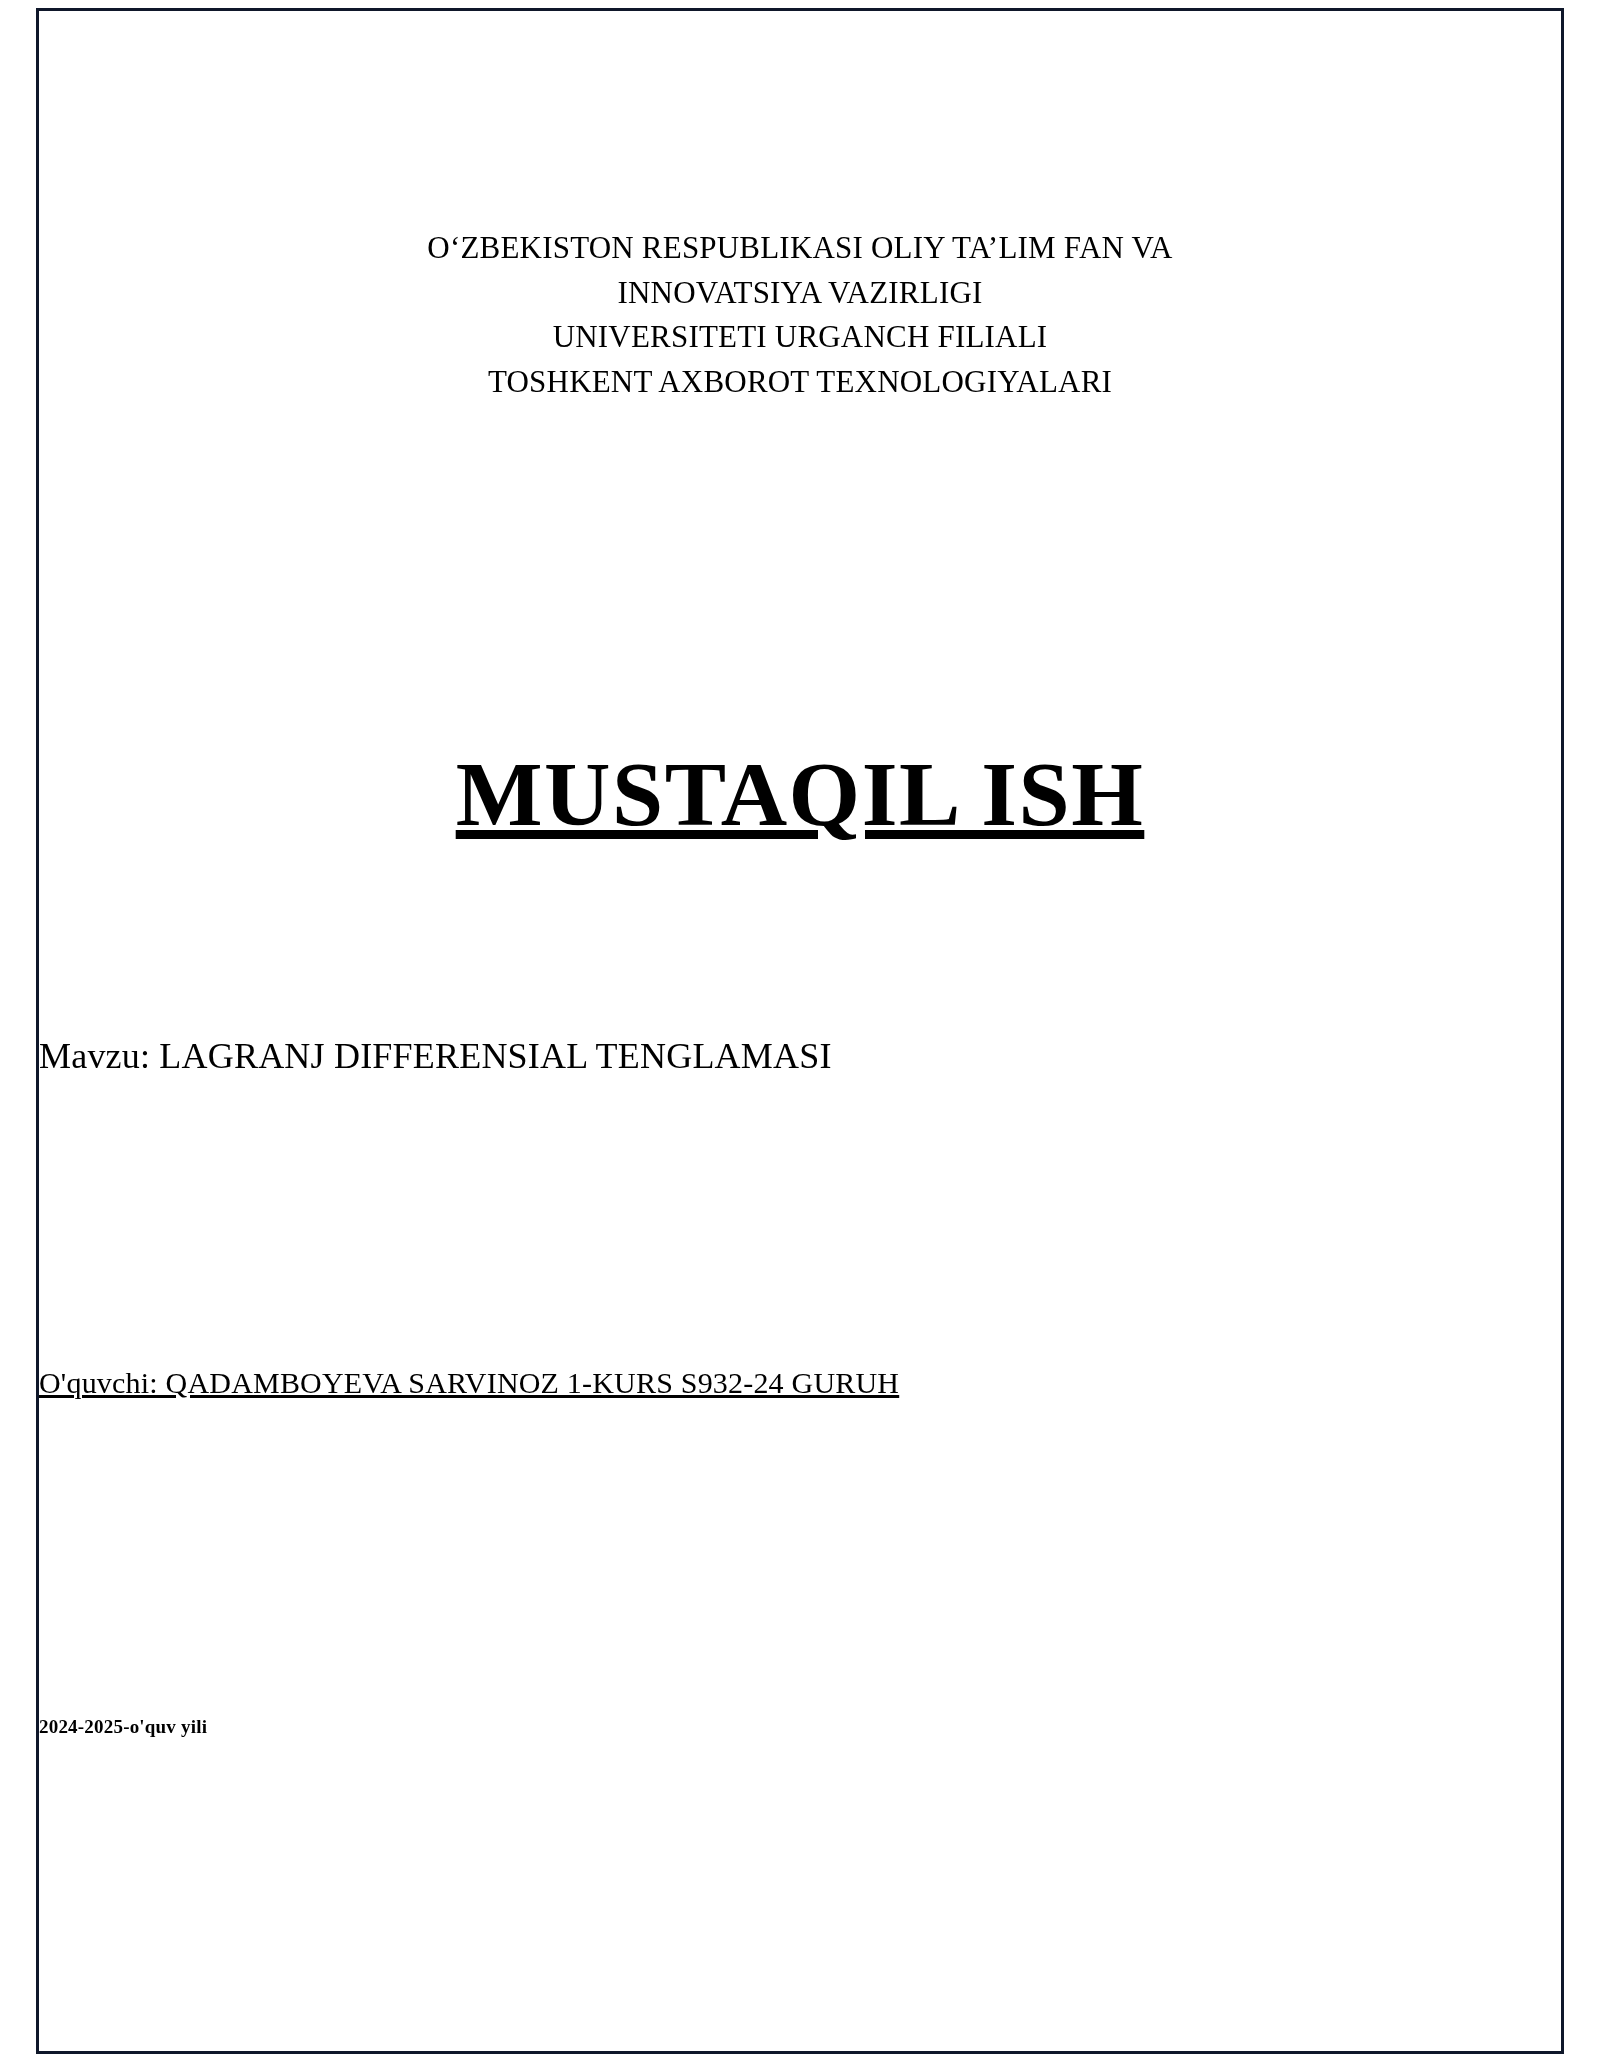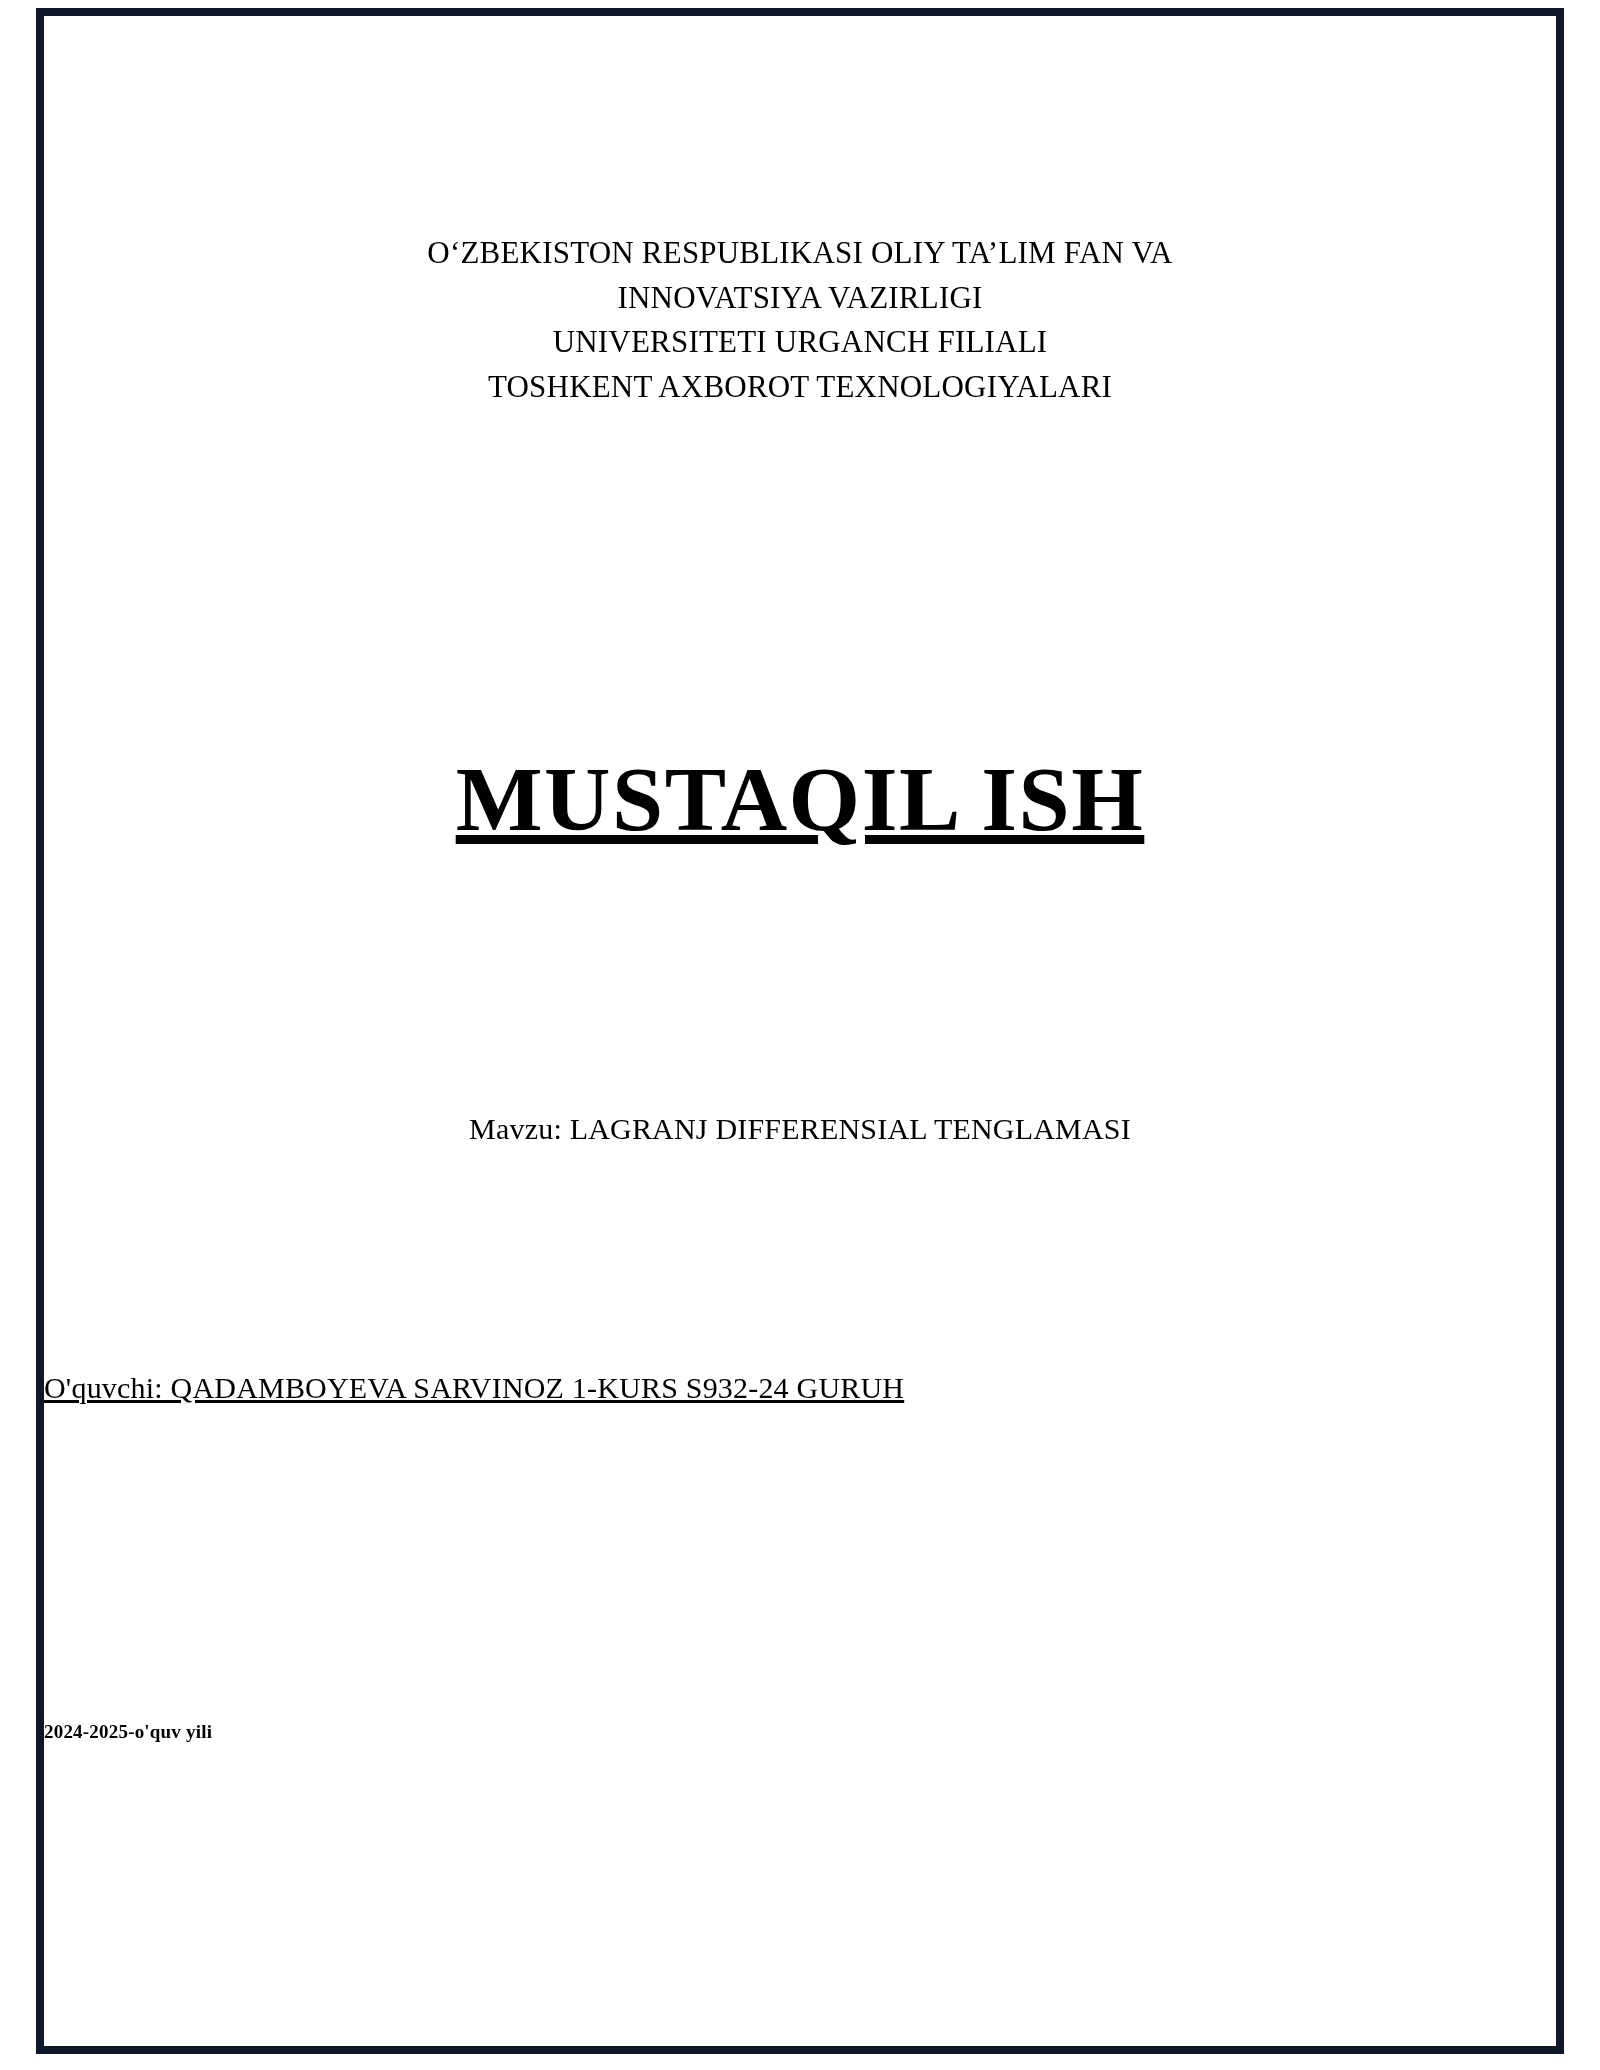--- a/index.html
+++ b/index.html
@@ -21,21 +21,21 @@
     background: #ffffff;
     box-sizing: border-box;
   }
   
   .page-frame {
     position: absolute;
     left: 36px;
     top: 8px;
     width: 1528px;
     height: 2046px;
-    border: 8px solid #0f172a;
+    border: 3px solid #0f172a;
     background: #ffffff;
     box-sizing: border-box;
   }
   .content {
     position: absolute;
     left: 0;
     top: 0;
     width: 100%;
     height: 100%;
     box-sizing: border-box;
@@ -66,23 +66,23 @@
     font-weight: bold;
     letter-spacing: 1.5px;
     line-height: 1.05;
     text-decoration: underline;
   }
 
   .subject-line {
     position: absolute;
     left: 0;
     right: 0;
-    top: 1096px;
-    text-align: center;
-    font-size: 30px;
+    top: 1024px;
+    text-align: left;
+    font-size: 36px;
     letter-spacing: 0.2px;
   }
 
   .student-line {
     position: absolute;
     left: 0;
     right: 0;
     top: 1355px;
     font-size: 30px;
     letter-spacing: 0.2px;

